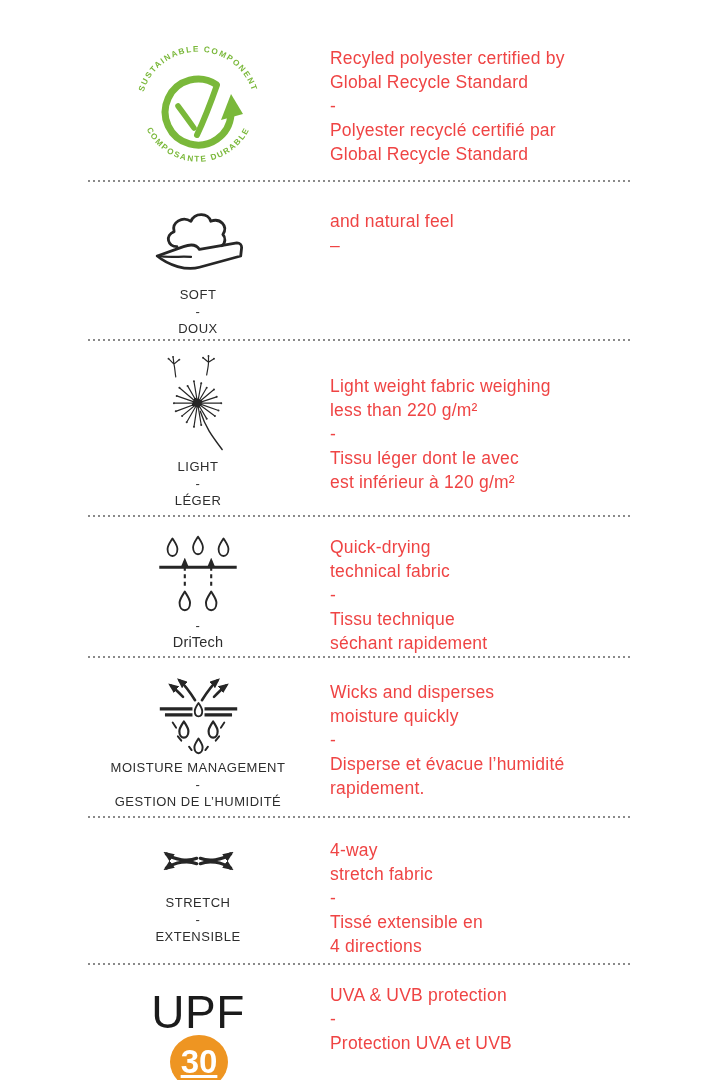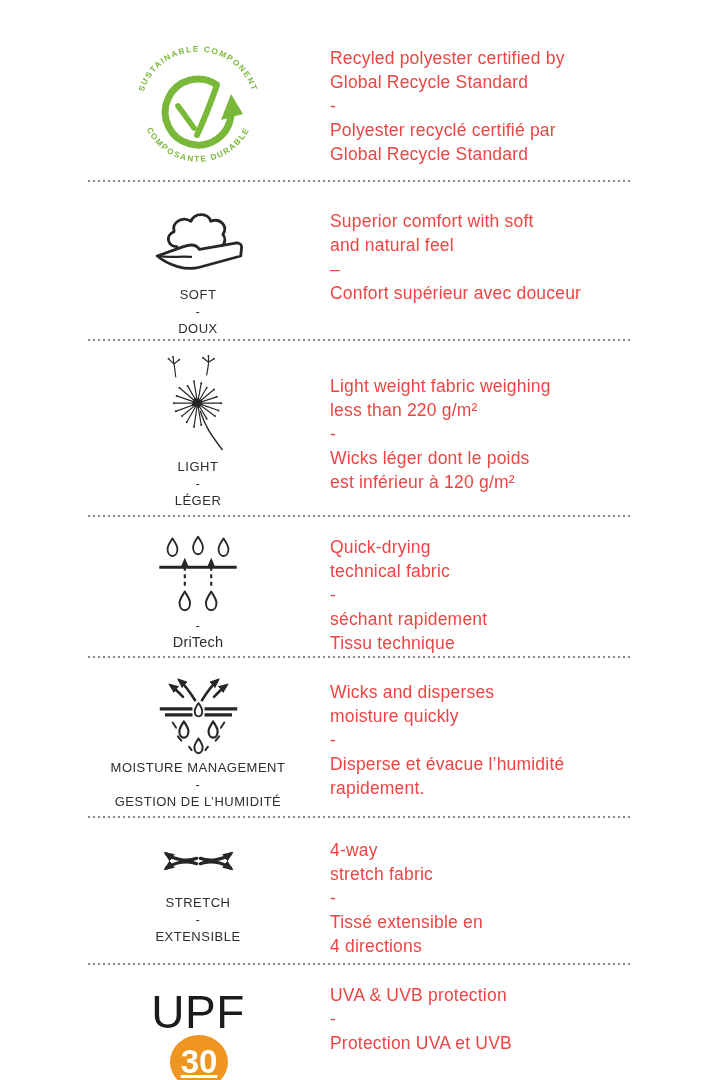--- a/index.html
+++ b/index.html
@@ -100,24 +100,22 @@
         <path class="k-stroke" stroke-width="3" d="M12,57 L40,47 C48,44 54,45 57,50 L97,43 C100,43 102,45 102,48 L101,57 L57,69 C43,73 24,67 12,57 Z"></path>
         <path class="k-stroke" stroke-width="2.4" d="M12,57 C26,59 38,57 48,58"></path>
       </svg>
       <div class="labels">
         <div class="label">SOFT</div>
         <div class="label">-</div>
         <div class="label">DOUX</div>
       </div>
     </div>
     <div class="col-text">
-      <div>Superior comfort with soft</div>
       <div>and natural feel</div>
       <div>–</div>
-      <div>Confort supérieur avec douceur</div>
     </div>
   </div>
   <div class="divider"></div>
 
   <div class="row r3">
     <div class="col-icon">
       <svg width="95" height="100" viewBox="0 0 100 110">
         <rect x="44" y="48" width="9" height="9" fill="#161616" transform="rotate(20 48 52)"></rect>
         <path class="k-stroke" stroke-width="1.3" d="M49,53L75,53M49,53L72,61M49,53L68,67M49,53L59,70M49,53L53,77M49,53L45,79M49,53L37,74M49,53L32,67M49,53L25,62M49,53L23,53M49,53L26,45M49,53L29,36M49,53L38,34M49,53L45,29M49,53L53,31M49,53L59,36M49,53L67,38M49,53L70,46"></path>
         <g fill="#333">
@@ -157,21 +155,21 @@
       <div class="labels">
         <div class="label">LIGHT</div>
         <div class="label">-</div>
         <div class="label">LÉGER</div>
       </div>
     </div>
     <div class="col-text">
       <div>Light weight fabric weighing</div>
       <div>less than 220 g/m²</div>
       <div>-</div>
-      <div>Wicks léger dont le poids</div>
+      <div>Tissu léger dont le avec</div>
       <div>est inférieur à 120 g/m²</div>
     </div>
   </div>
   <div class="divider"></div>
 
   <div class="row r4">
     <div class="col-icon">
       <svg width="88" height="84" viewBox="0 0 100 95">
         <g class="k-stroke" stroke-width="2.6">
           <path transform="translate(21,17) scale(0.8)" d="M0,-11C3,-6 7,-1 7,4C7,10 4,14 0,14C-4,14 -7,10 -7,4C-7,-1 -3,-6 0,-11Z"></path>
@@ -188,22 +186,22 @@
       </svg>
       <div class="labels">
         <div class="label">-</div>
         <div class="label mixed">DriTech</div>
       </div>
     </div>
     <div class="col-text">
       <div>Quick-drying</div>
       <div>technical fabric</div>
       <div>-</div>
+      <div>Tissu technique</div>
       <div>séchant rapidement</div>
-      <div>Tissu technique</div>
     </div>
   </div>
   <div class="divider"></div>
 
   <div class="row r5">
     <div class="col-icon">
       <svg width="95" height="86" viewBox="0 0 110 100">
         <g stroke="#262626" stroke-width="3.8">
           <path d="M10,44H48 M16,51H48 M62,44H100 M62,51H94" fill="none"></path>
         </g>

